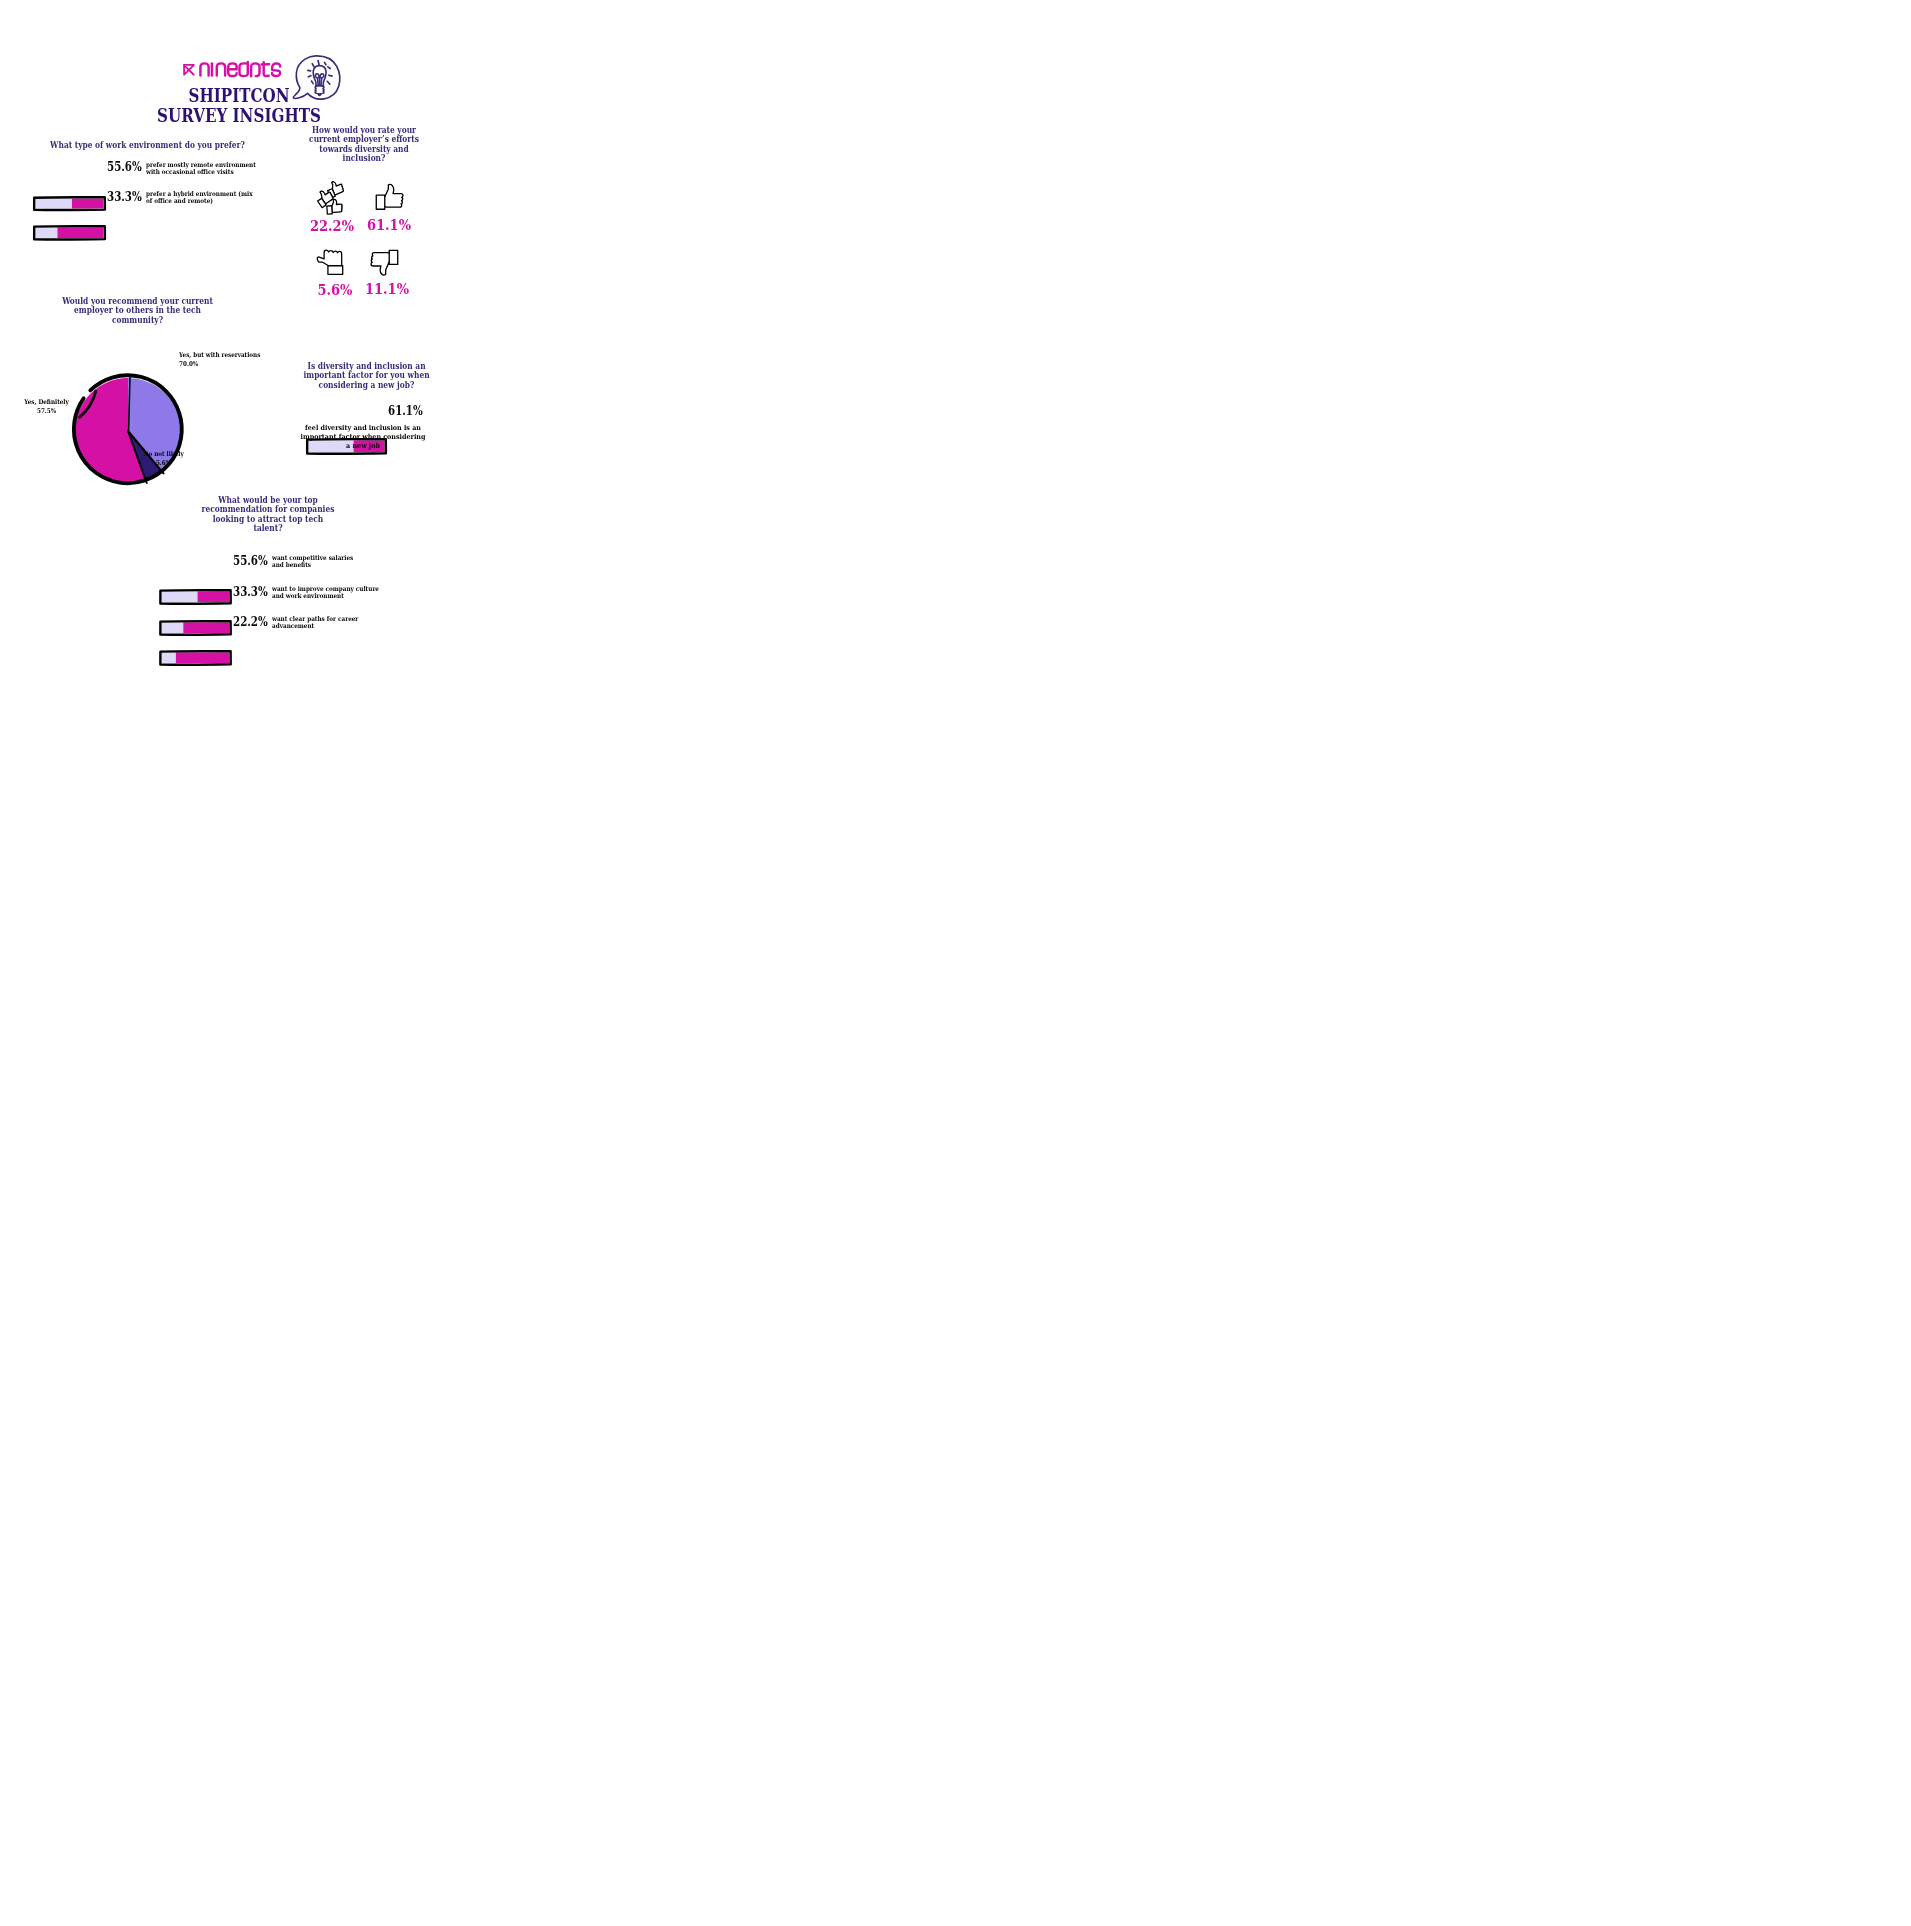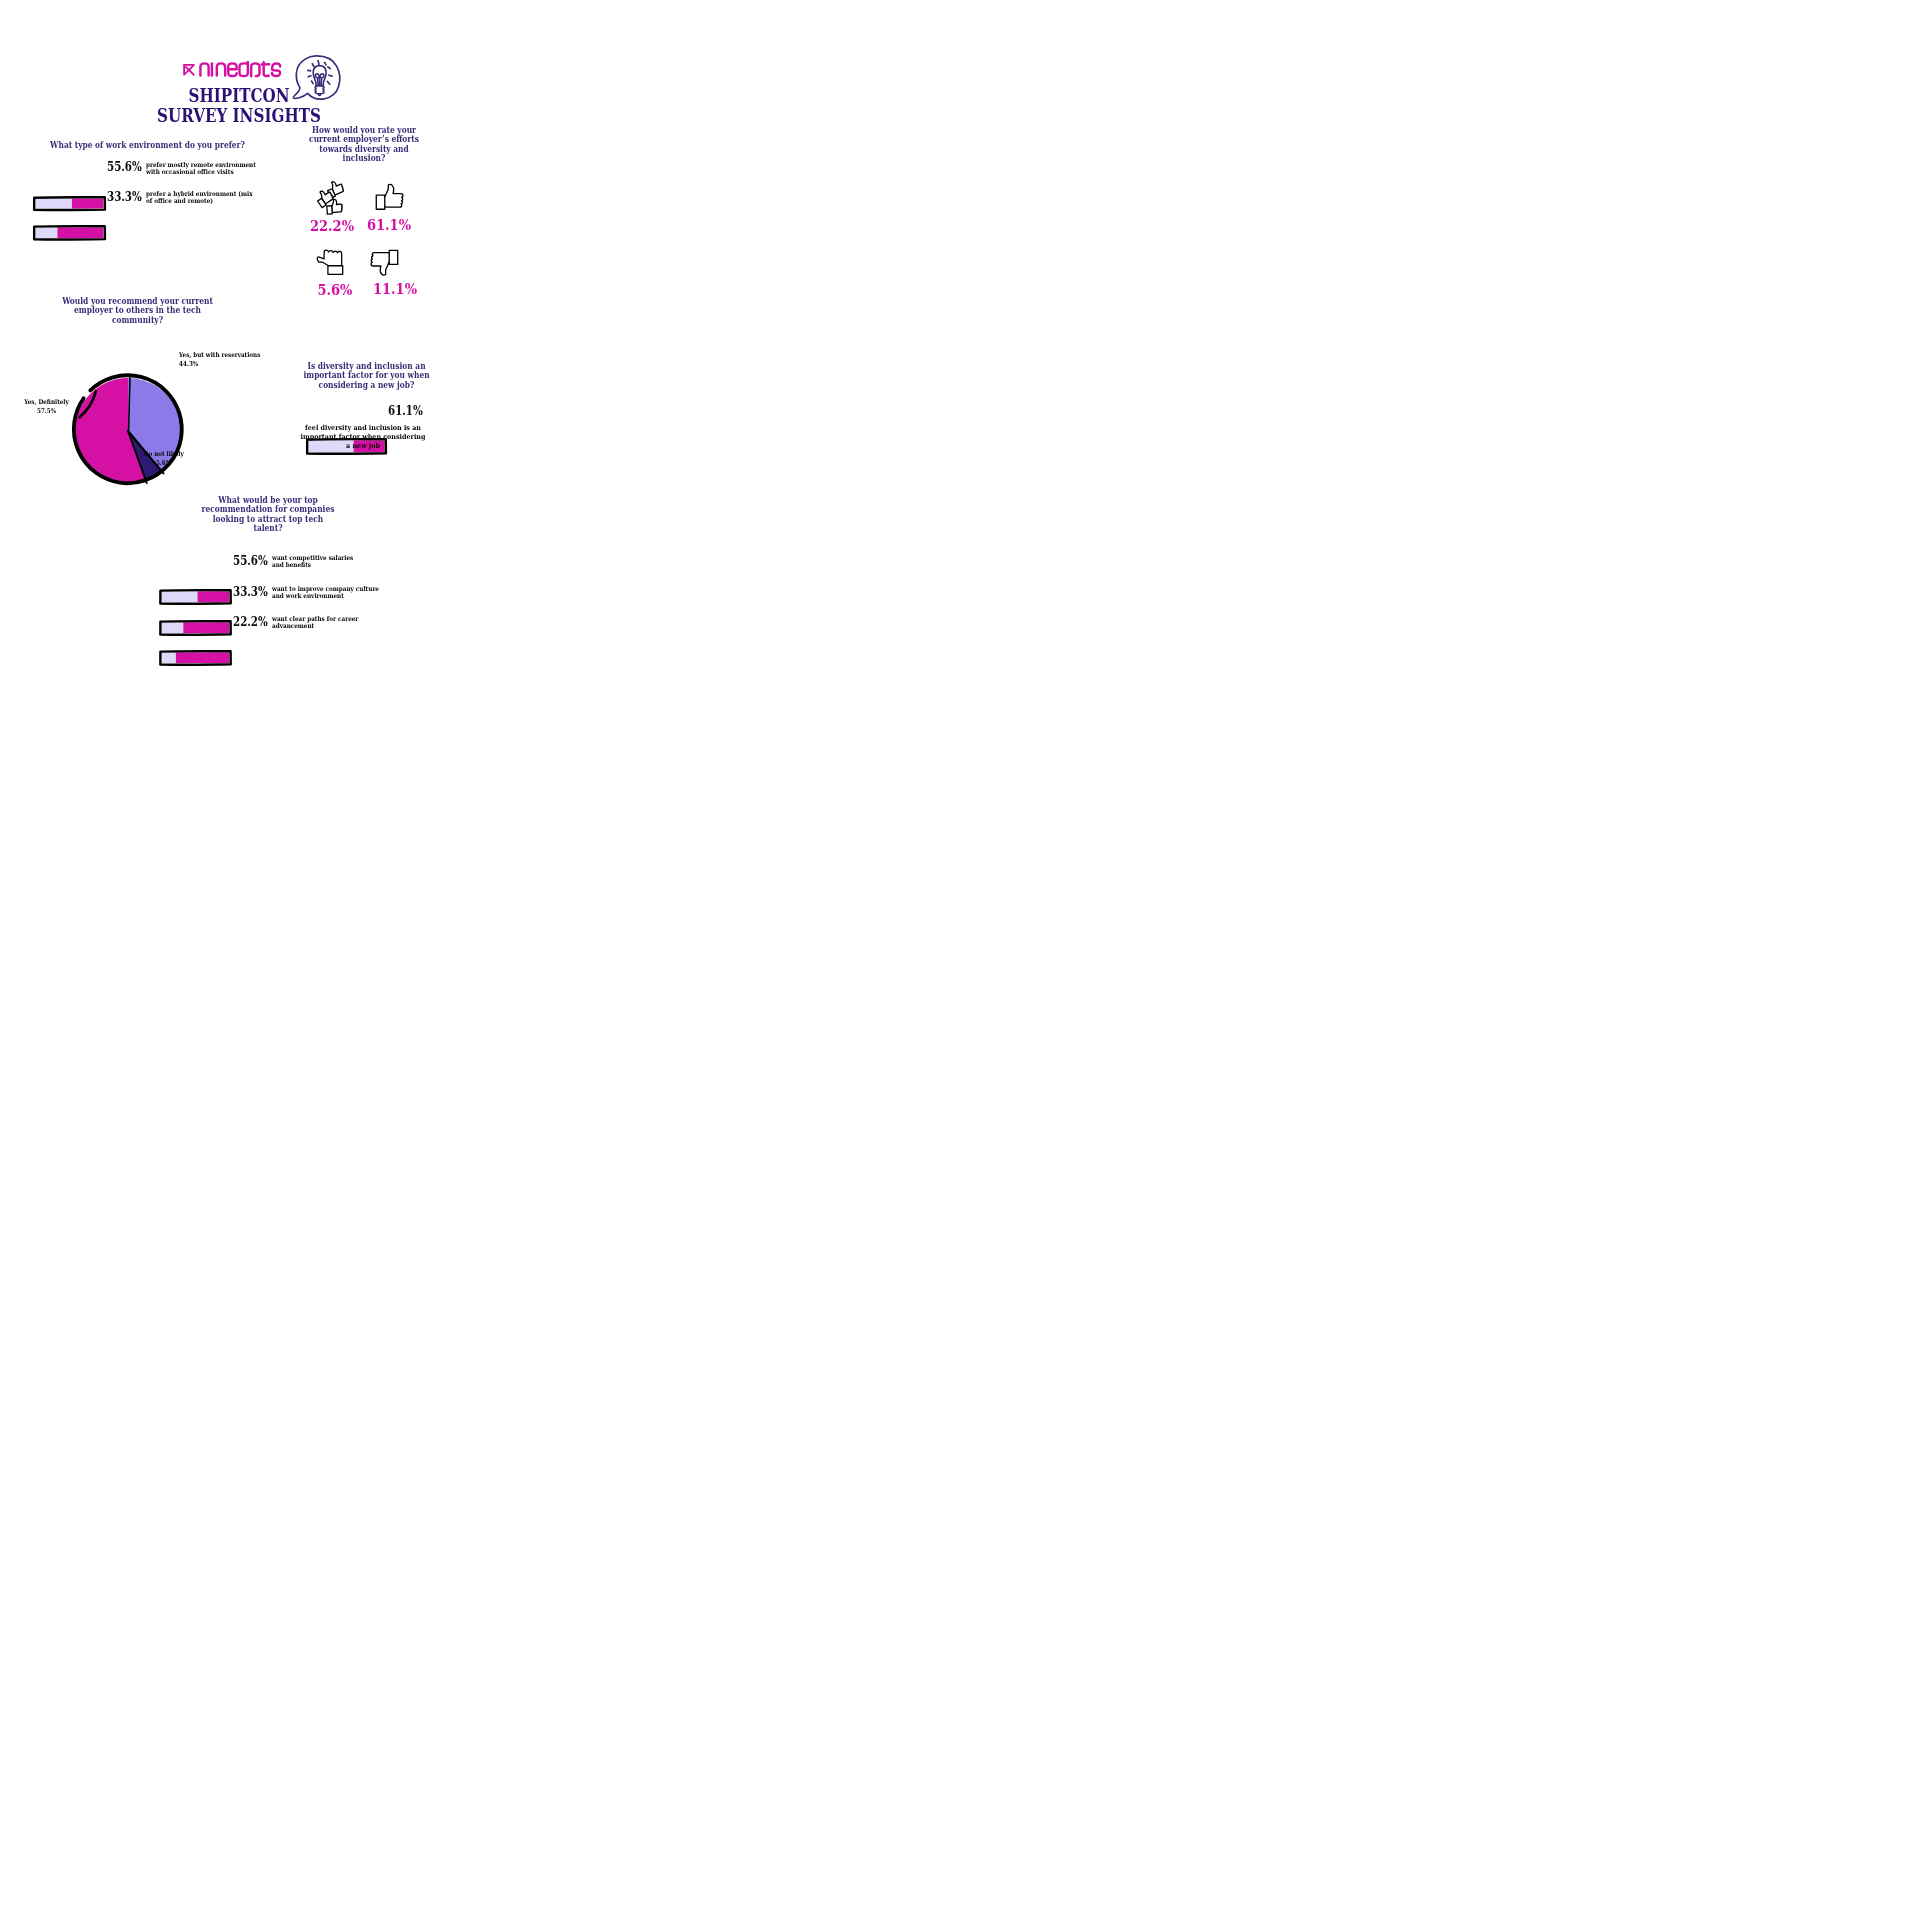--- a/index.html
+++ b/index.html
@@ -179,35 +179,35 @@
 <path d="M67.5 44.0 L54.5 73.5 L54.2 91.0 C49.5 94.2, 43.5 93.4, 39.4 89.0
          C34.4 83.7, 33.2 75.5, 34.7 68.4 L36.8 59.2 L8.0 59.2
          C3.4 59.2, 0.2 56.0, 0.2 52.0 C0.2 48.8, 2.2 46.4, 4.8 45.2
          C2.4 44.0, 1.0 41.7, 1.0 39.2 C1.0 36.4, 2.8 34.1, 5.4 33.1
          C3.4 31.8, 2.4 29.8, 2.4 27.6 C2.4 24.7, 4.4 22.4, 7.2 21.5
          C5.6 20.2, 4.8 18.4, 4.8 16.4 C4.8 12.5, 8.0 9.4, 12.0 9.4
          L60.0 9.4 C63.0 9.4, 65.8 10.2, 67.5 11.4"></path>
 </g>
     </svg>
   </div>
-<div class="thumbpct" style="left:367px;top:282px;width:56px">11.1%</div>
+<div class="thumbpct" style="left:359px;top:282px;width:56px">11.1%</div>
 <div class="qh" style="left:58px;top:297px;width:159px">Would you recommend your current employer to others in the tech community?</div>
 <div class="abs" id="pie" style="left:70px;top:338px;width:116px;height:116px">
     <svg viewBox="0 0 300 300">
       <path d="M150.0 150.0 L150.00 13.00 A137.0 137.0 0 0 1 237.99 255.01 Z" fill="#8d7ae8"></path>
       <path d="M150.0 150.0 L237.99 255.01 A137.0 137.0 0 0 1 196.41 278.90 Z" fill="#2d1a72"></path>
       <path d="M150.0 150.0 L196.41 278.90 A137.0 137.0 0 1 1 150.00 13.00 Z" fill="#d411a4"></path>
       <path d="M52.60 45.15 A139.5 139.5 0 1 1 35.23 65.49" fill="none" stroke="#000" stroke-width="10.0" stroke-linecap="round"></path>
       <path d="M24.82 114.41 A128.5 128.5 0 0 0 66.90 47.06" fill="none" stroke="#000" stroke-width="7.0" stroke-linecap="round"></path>
       <path d="M151.50 150.00 L155.16 10.05" stroke="#000" stroke-width="4.0" stroke-linecap="round" fill="none"></path>
       <path d="M150.00 150.00 L241.84 259.61" stroke="#000" stroke-width="5.5" stroke-linecap="round" fill="none"></path>
       <path d="M150.00 150.00 L198.44 284.55" stroke="#000" stroke-width="5.0" stroke-linecap="round" fill="none"></path>
     </svg>
   </div>
-<div class="pielabel" style="left:176px;top:351px;width:96px;text-align:left"><span>Yes, but with reservations</span><br><span>44.3%</span></div>
+<div class="pielabel" style="left:176px;top:351px;width:96px;text-align:left"><span>Yes, but with reservations</span><br><span>70.0%</span></div>
 <div class="pielabel" style="left:12.3px;top:398px;width:69px;text-align:center"><span>Yes, Definitely</span><br><span>57.5%</span></div>
 <div class="pielabel" style="left:119px;top:450px;width:89px;text-align:center"><span>No not likely</span><br><span>5.6%</span></div>
 <div class="qh" style="left:301px;top:362px;width:131px">Is diversity and inclusion an important factor for you when considering a new job?</div>
 <div class="bar abs" style="left:306px;top:403px;width:81px;height:16.6px">
     <svg viewBox="0 0 210.25 43.0" width="81" height="16.6">
       <defs>
         <clipPath id="bcdf1">
           <path d="M6.30 7.30 C 63.07 5.50, 130.35 5.95, 203.95 6.20 L 204.25 36.55 C 130.35 37.50, 63.07 37.90, 6.20 36.95 Z"></path>
         </clipPath>
       </defs>

